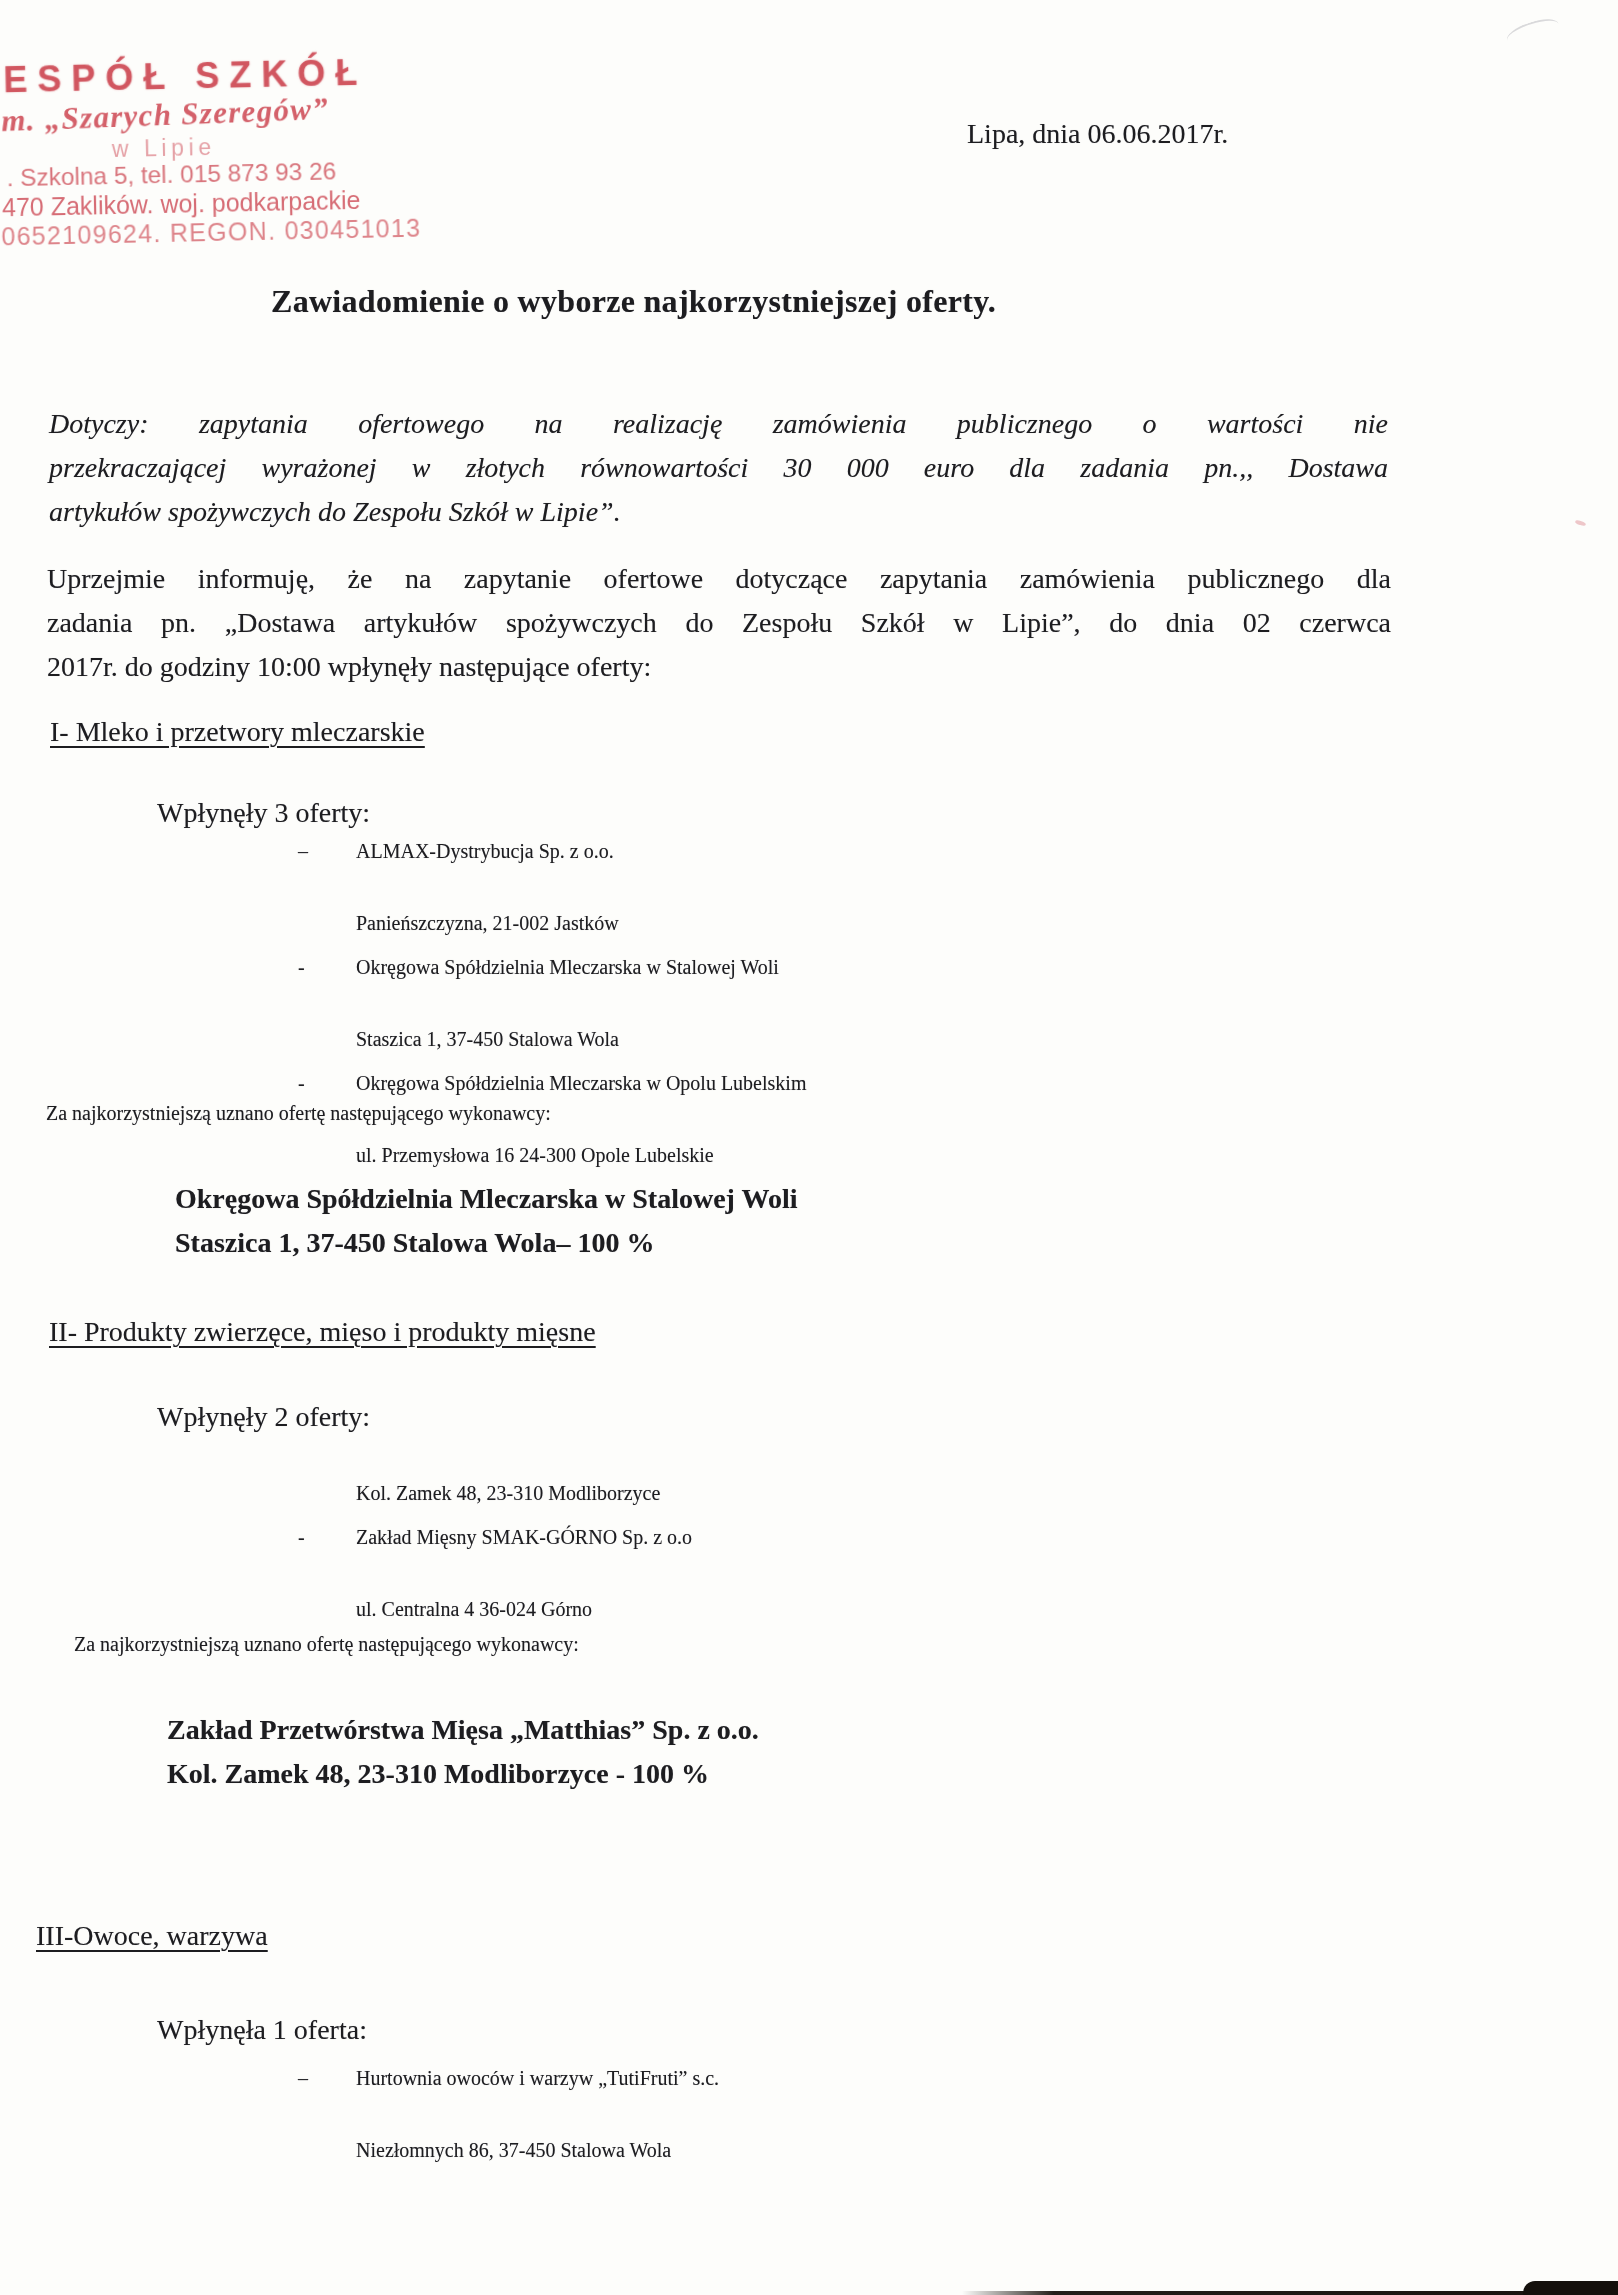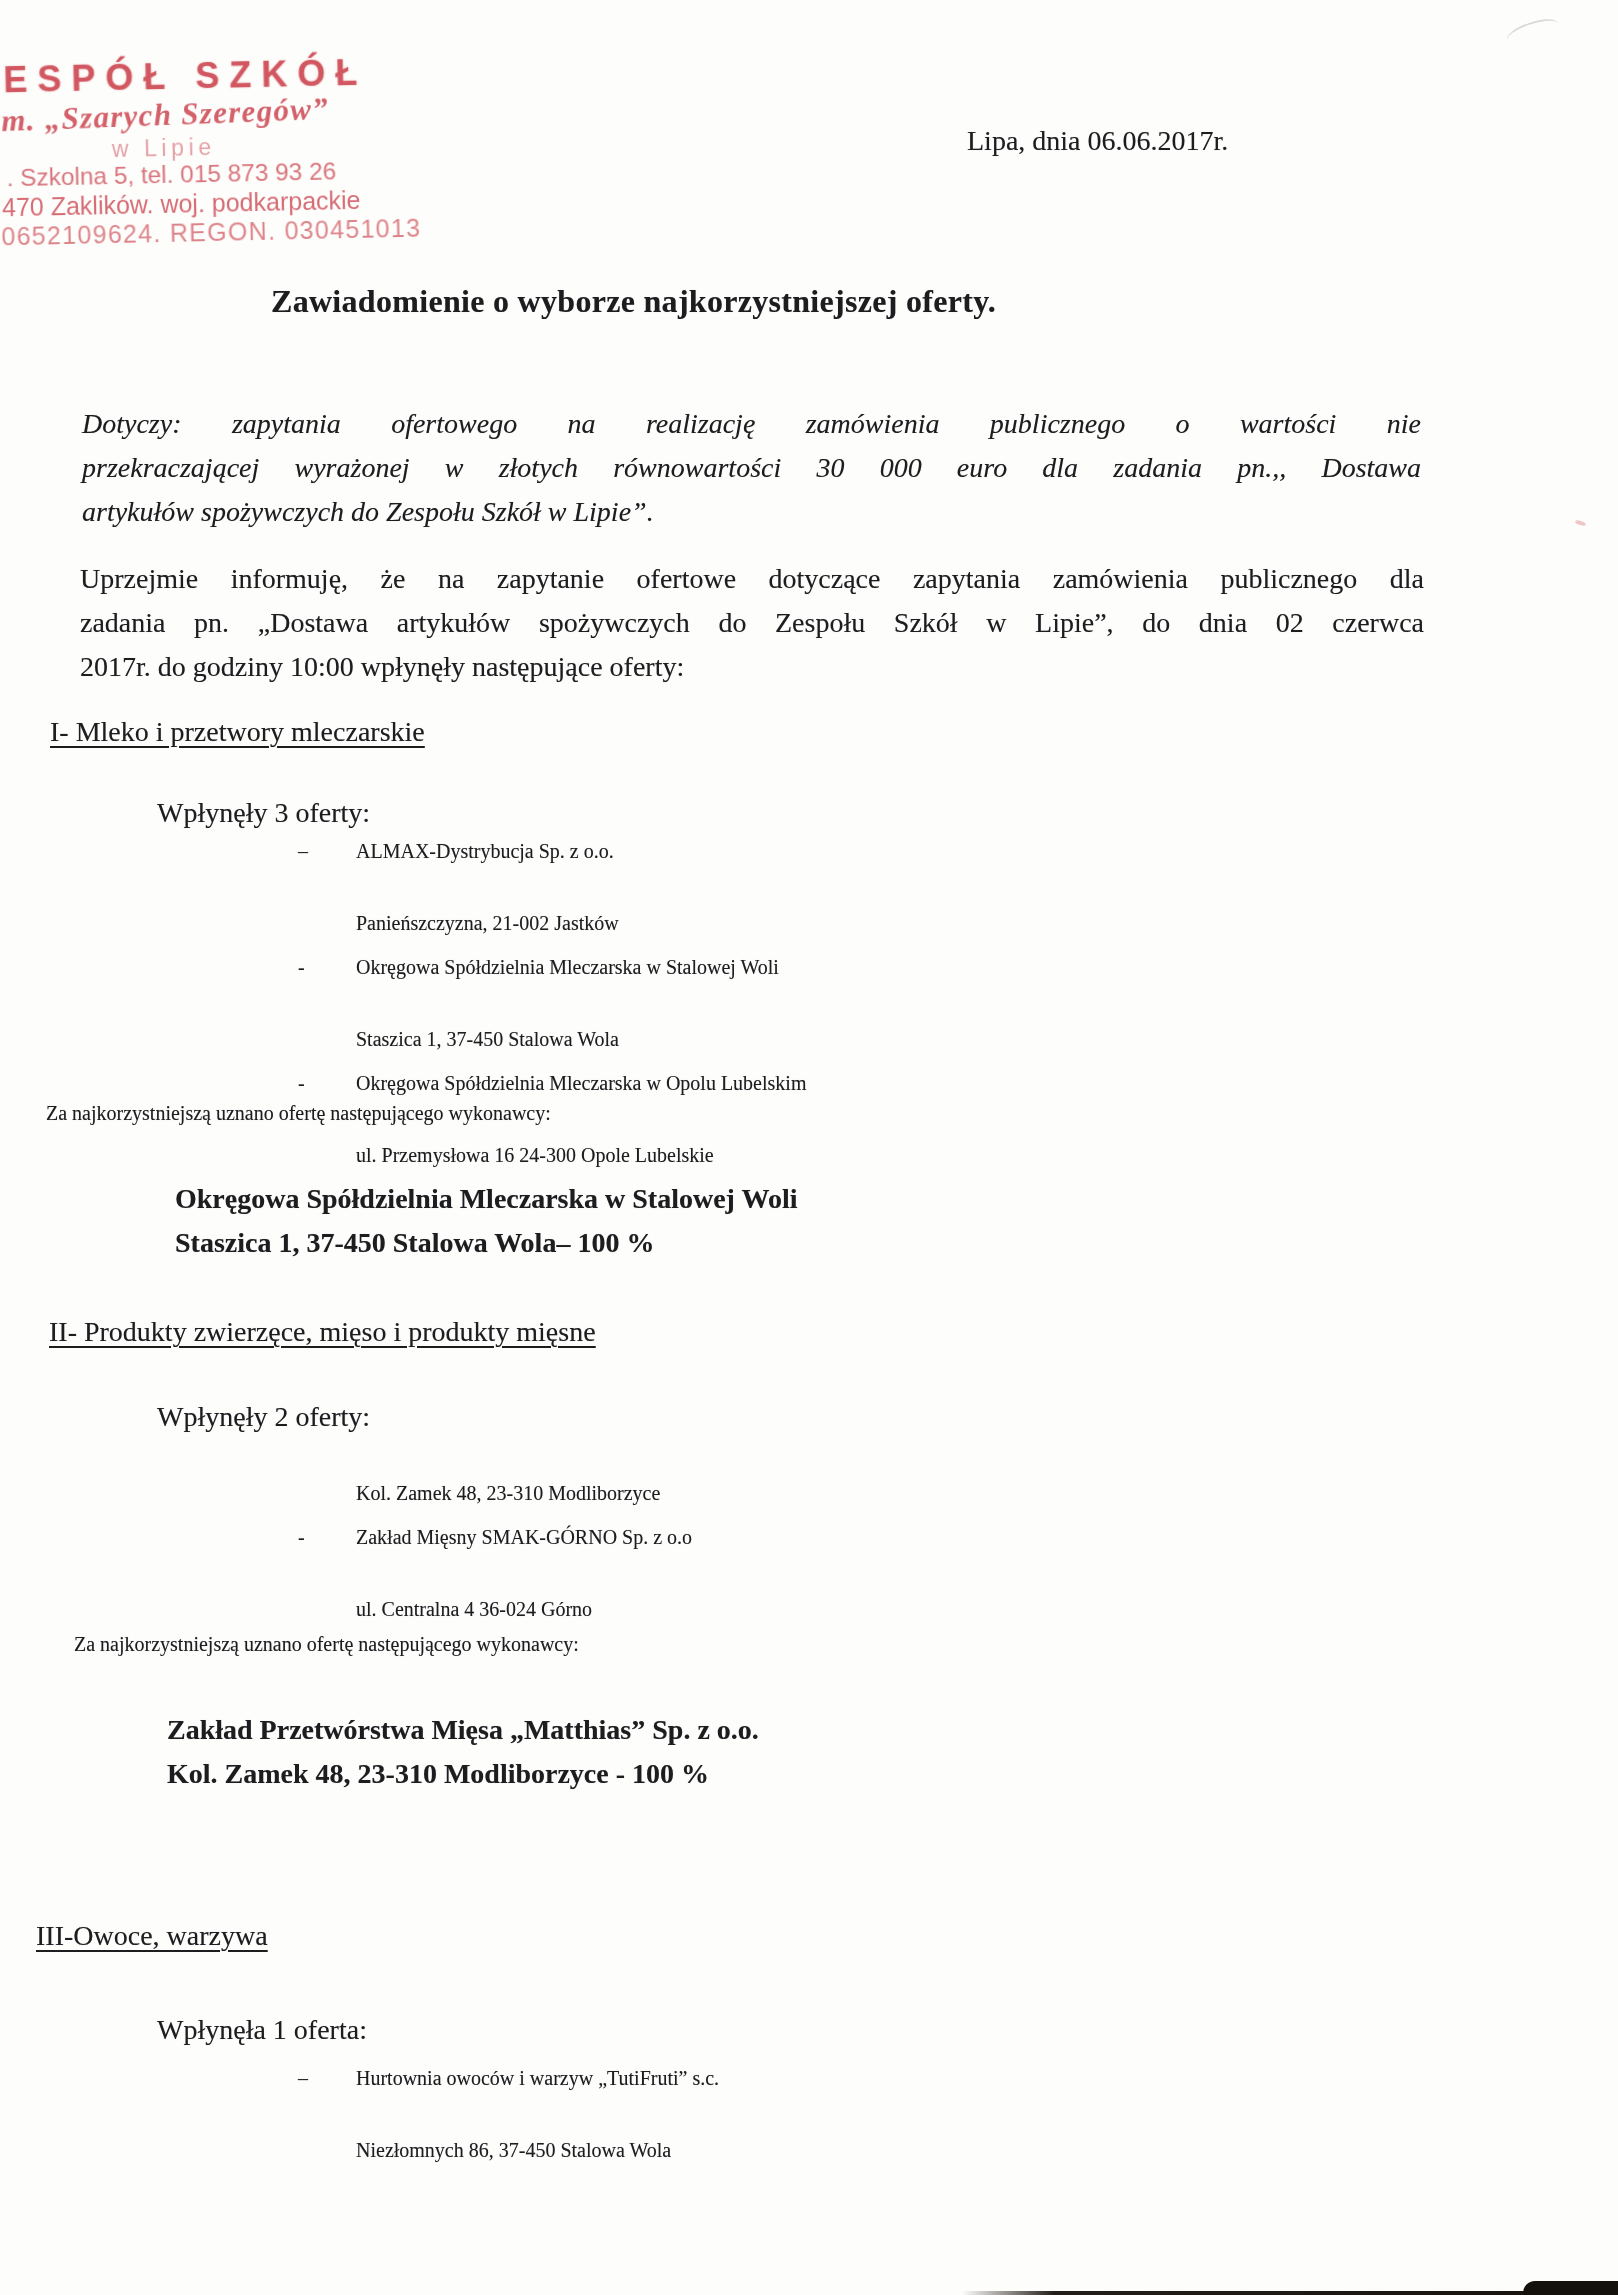--- a/index.html
+++ b/index.html
@@ -23,25 +23,25 @@
     font-family:"Liberation Sans","DejaVu Sans",sans-serif;
   }
   .stamp div{position:absolute;white-space:nowrap;}
   .st1{left:0;top:12px;font-size:36px;font-weight:600;letter-spacing:10px;color:rgba(201,58,70,.78);text-shadow:0 0 2px rgba(201,58,70,.35);}
   .st2{left:-2.6px;top:53px;font-family:"Liberation Serif",serif;font-style:italic;font-weight:700;font-size:31px;letter-spacing:1.3px;color:rgba(201,58,70,.8);transform:rotate(-1deg);}
   .st3{left:107px;top:91px;font-size:23px;letter-spacing:4.6px;color:rgba(205,70,82,.5);}
   .st4{left:1.3px;top:117px;font-size:24.4px;color:rgba(201,58,70,.7);}
   .st5{left:-4px;top:146px;font-size:25px;color:rgba(201,58,70,.74);}
   .st6{left:-5.3px;top:175px;font-size:25px;letter-spacing:1.3px;color:rgba(201,58,70,.62);}
 
-  .date-line{left:967px;top:125px;font-size:28px;}
+  .date-line{left:967px;top:118px;font-size:28px;}
 
   .title{left:271px;top:283px;font-size:32px;font-weight:700;letter-spacing:0.3px;}
 
-  .para{font-size:28px;line-height:44px;margin-left:33px;}
+  .para{font-size:28px;line-height:44px;}
   .jline{text-align:justify;text-align-last:justify;}
   .para .last{text-align:left;text-align-last:auto;}
   .dotyczy{left:49px;top:402px;width:1339px;font-style:italic;}
   .informuje{left:47px;top:557px;width:1344px;}
 
   .sec-head{font-size:28px;text-decoration:underline;text-decoration-thickness:2px;text-underline-offset:4.6px;}
   .count-line{font-size:28px;}
 
   .offers{font-size:20px;line-height:44px;}
   .dash{display:inline-block;width:58px;}

